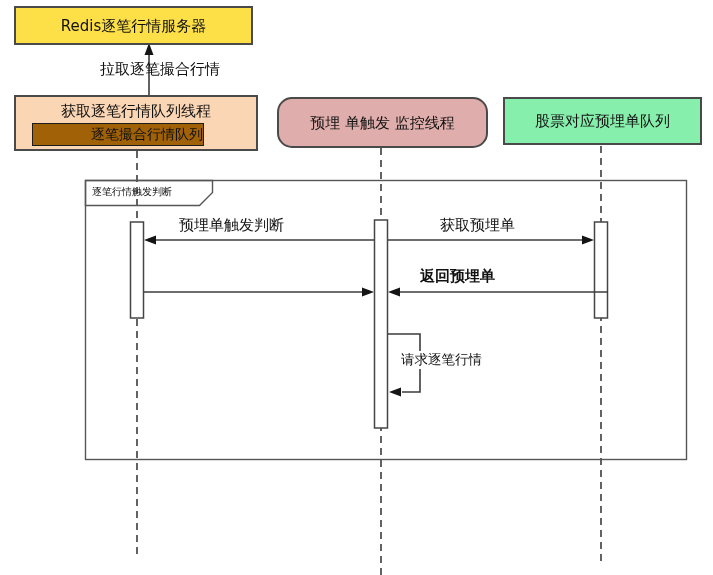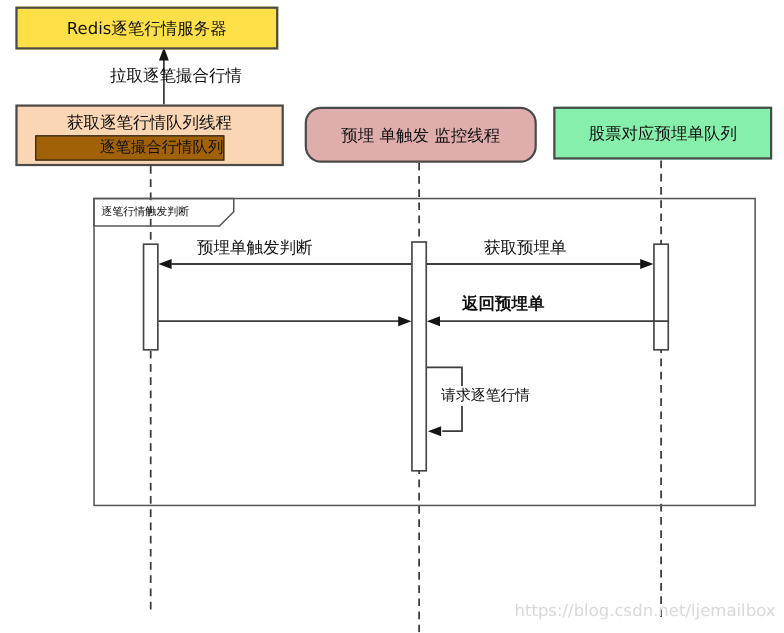--- a/index.html
+++ b/index.html
@@ -103,15 +103,14 @@
     <span>股票对应预埋单队列</span>
   </div>
 
   <div class="lbl lbl-frame">逐笔行情触发判断</div>
 
   <div class="lbl lbl-m1">预埋单触发判断</div>
   <div class="lbl lbl-m2">获取预埋单</div>
   <div class="lbl lbl-m4">返回预埋单</div>
   <div class="lbl lbl-self">请求逐笔行情</div>
 
-  <div class="watermark">https://blog.csdn.net/ljemailbox</div>
 
 </div>
 
 </body></html>

